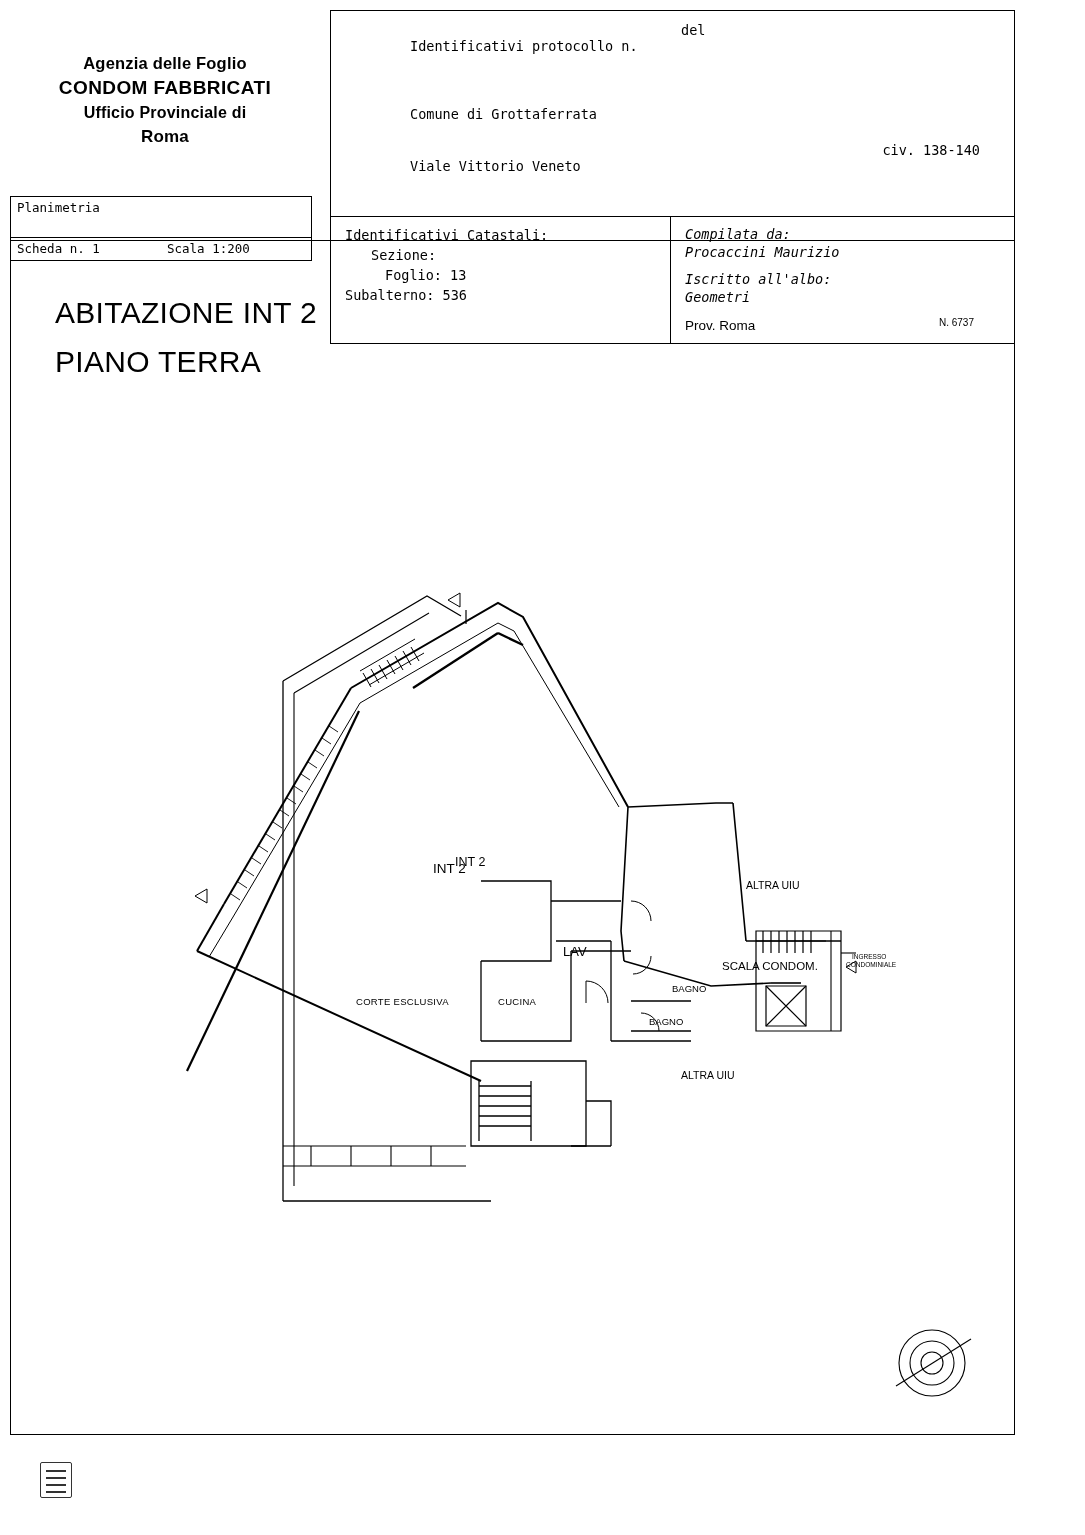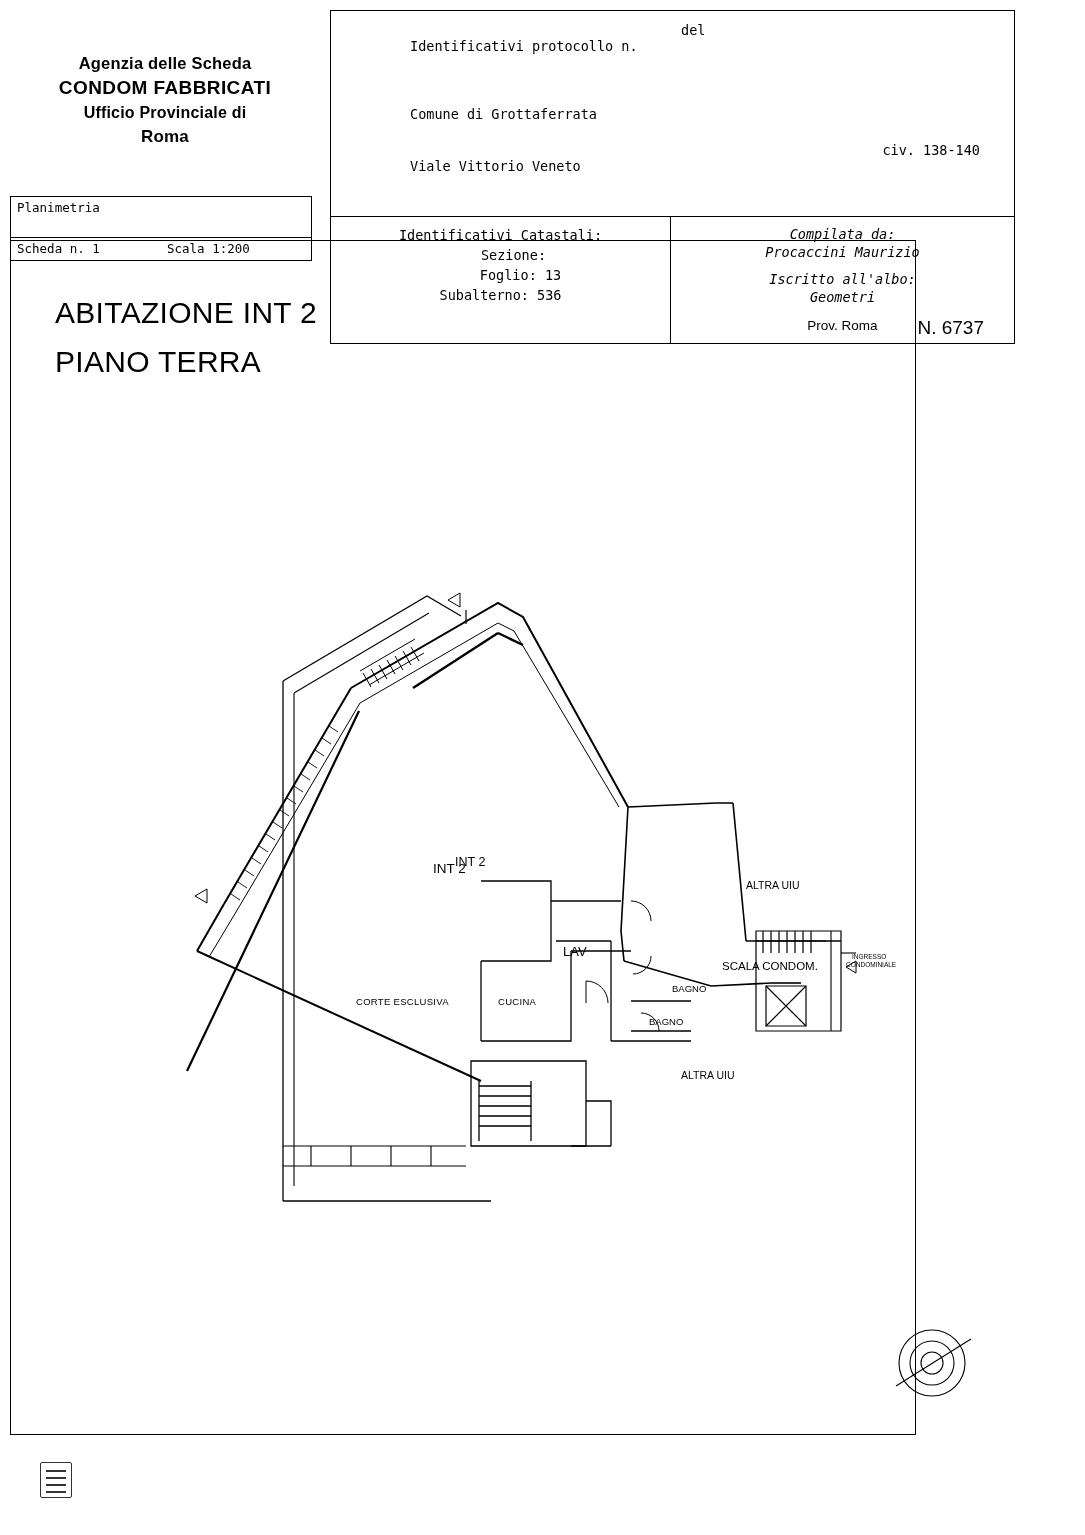--- a/index.html
+++ b/index.html
@@ -75,50 +75,49 @@
   }
   .hdr-top .line {
     padding: 2px 14px;
     position: relative;
     white-space: pre;
   }
   .hdr-top .line .del { position: absolute; left: 350px; top: 2px; }
   .hdr-top .line .civ { position: absolute; right: 34px; top: 2px; }
   .hdr-bottom {
     display: flex;
-    text-align: center;
   }
   .hdr-left {
     width: 340px;
     border-right: 1px solid #000;
     padding: 8px 0 8px 0;
     box-sizing: border-box;
   }
   .hdr-left .line { padding: 2px 14px; white-space: pre; }
   .hdr-right {
     flex: 1;
     padding: 8px 0 8px 0;
     box-sizing: border-box;
   }
   .hdr-right .line { padding: 1px 14px; white-space: pre; font-style: italic; }
   .hdr-right .gap { height: 9px; }
   .hdr-right .prov-row { position: relative; padding: 2px 14px; }
   .hdr-right .prov-row .num {
-    position: absolute; right: 30px; top: 2px;
+    position: absolute; right: 40px; top: 2px;
     font-family: "Liberation Sans", sans-serif;
-    font-size: 19px;
+    font-size: 10px;
   }
   .hdr-right .prov-lbl { font-family: "Liberation Sans", sans-serif; font-size: 13.5px; margin-top: 40px; }
 
   
   .frame {
     position: absolute;
     left: 10px;
     top: 240px;
-    width: 906px;
+    width: 1005px;
     height: 1195px;
     border: 1px solid #000;
     box-sizing: border-box;
   }
 
   .title-block {
     position: absolute;
     left: 44px;
     top: 48px;
     font-size: 30px;
@@ -160,21 +159,21 @@
     font-family: "Liberation Sans", sans-serif;
     white-space: nowrap;
   }
 </style>
 </head>
 <body>
 
 <div class="page">
 
   <div class="agency">
-    <div class="l1">Agenzia delle Scheda</div>
+    <div class="l1">Agenzia delle Foglio</div>
     <div class="l2">CONDOM FABBRICATI</div>
     <div class="l3">Ufficio Provinciale di</div>
     <div class="l4">Roma</div>
   </div>
 
   <div class="plan-box">
     <div class="row1">Planimetria</div>
     <div class="row2">
       <span class="a">Scheda n. 1</span>
       <span>Scala 1:200</span>

